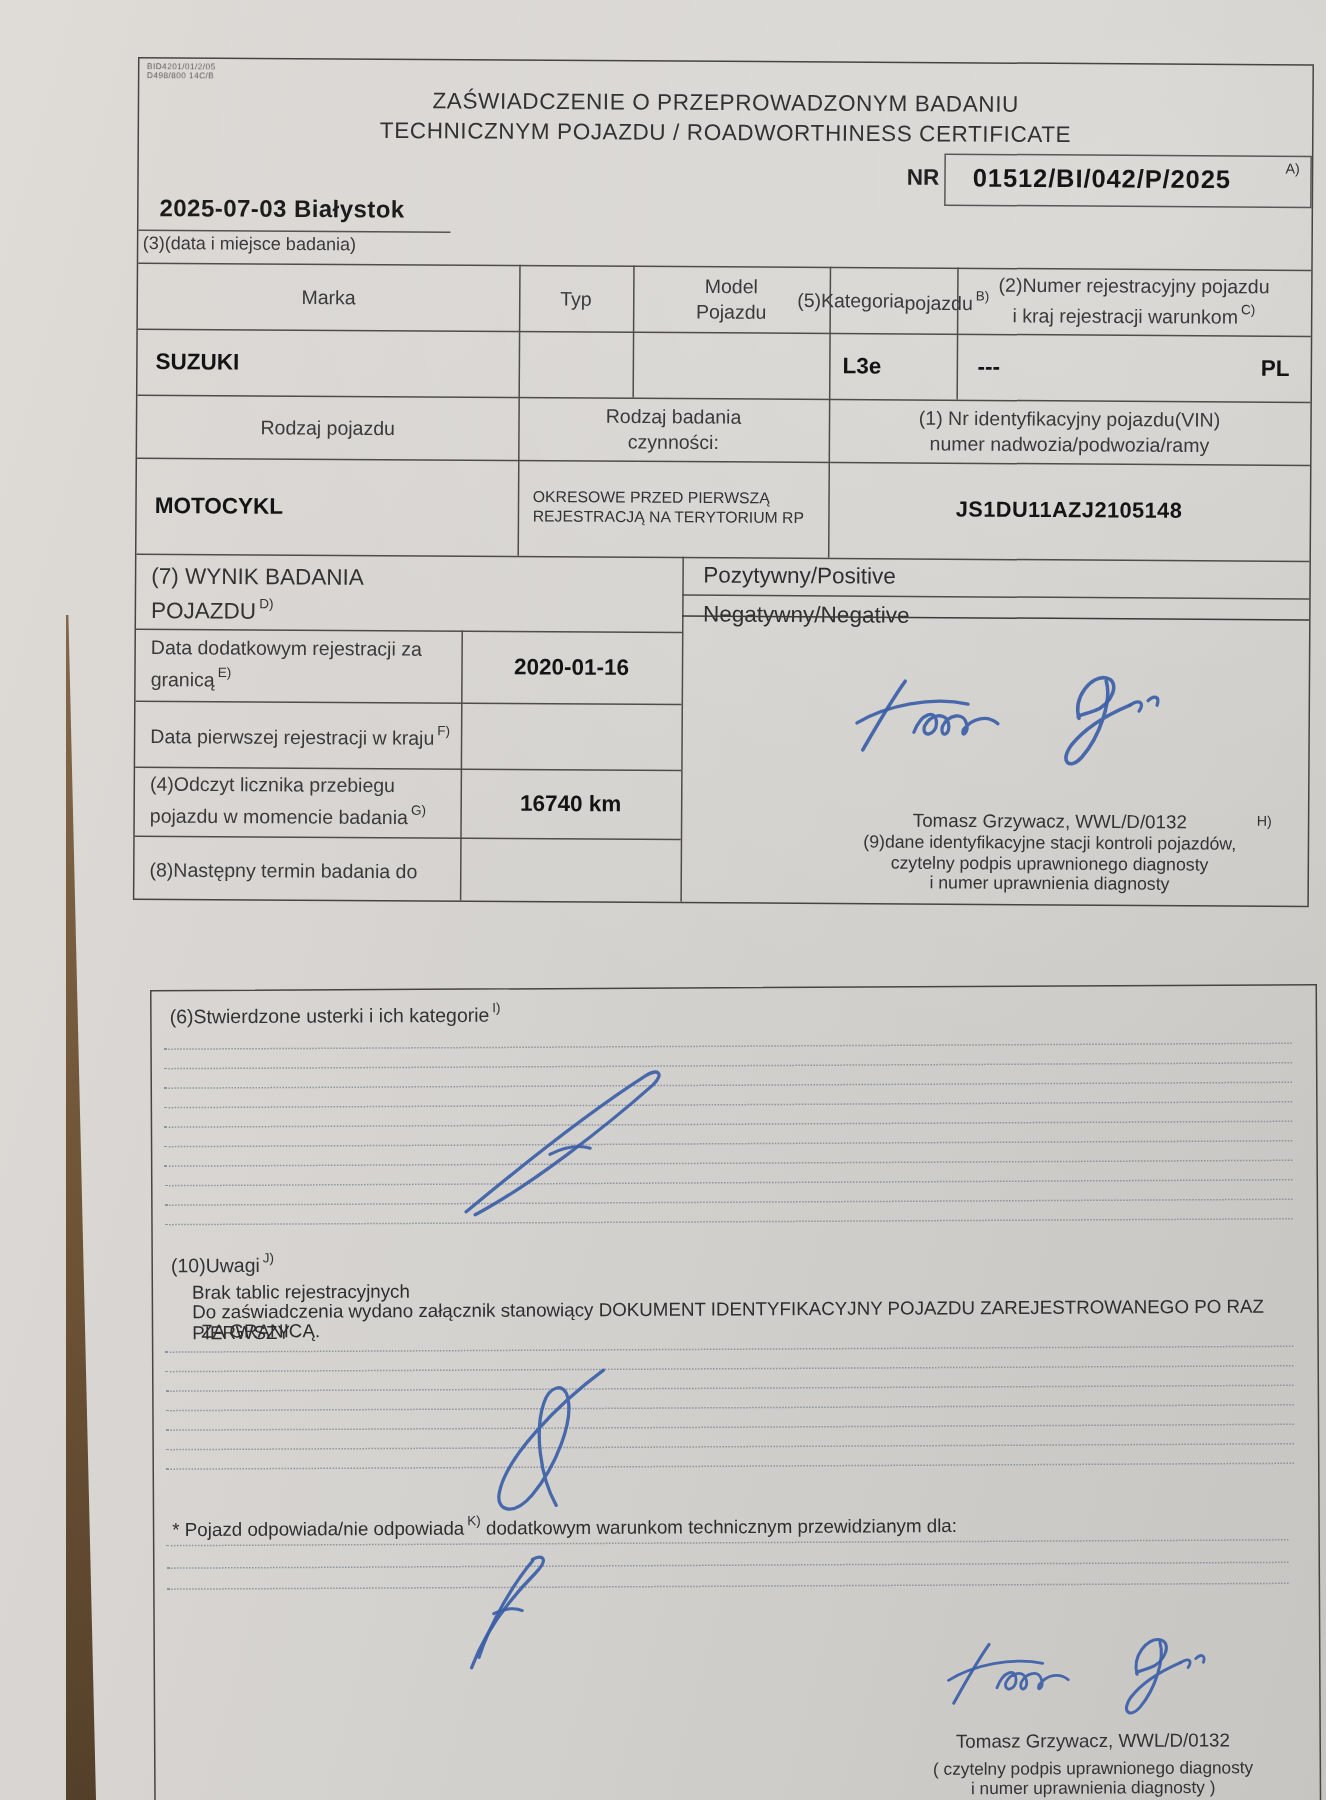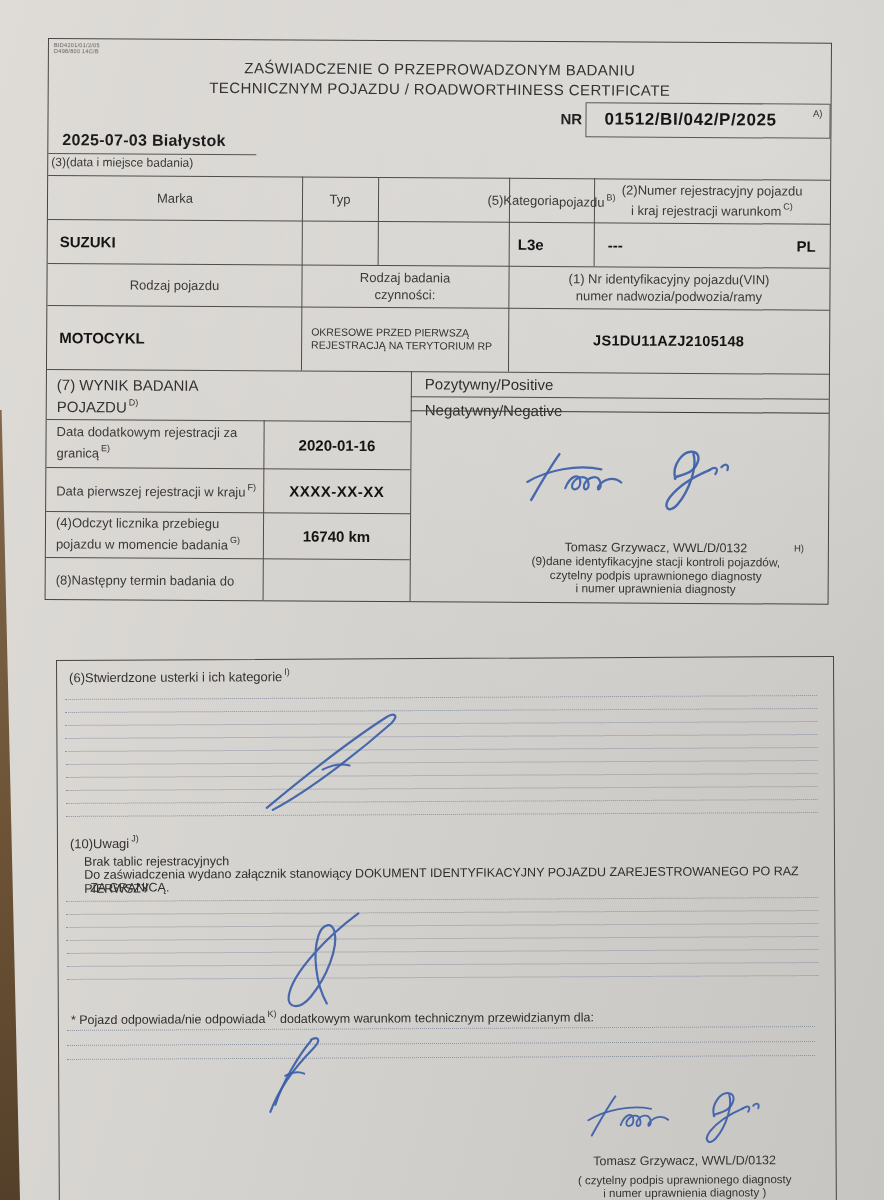--- a/index.html
+++ b/index.html
@@ -5,21 +5,21 @@
   html,body{margin:0;padding:0;}
   body{
     width:884px;height:1200px;overflow:hidden;
     font-family:"Liberation Sans", sans-serif;
     background:
       radial-gradient(120% 90% at 85% 10%, rgba(255,255,255,.25), rgba(0,0,0,0) 60%),
       linear-gradient(105deg,#dfdcd8 0%, #d4d2ce 45%, #c7c5c1 100%);
     color:#2f2f2f;
     position:relative;
   }
-  .photo{position:absolute;inset:0;}
+  .photo{position:absolute;inset:0;margin-left:44px;}
   .wood{
     position:absolute;left:0;top:410px;width:20px;height:790px;
     background:linear-gradient(180deg,#82674a 0%, #6d5336 55%, #54402a 100%);
     clip-path:polygon(0 0, 8% 0, 100% 100%, 0 100%);
   }
   .box{
     position:absolute;border:1.5px solid #474542;background:transparent;
   }
   .upper{left:48px;top:38px;width:782px;height:560px;transform:rotate(.35deg);transform-origin:0 0;}
   .lower{left:56px;top:660px;width:776px;height:560px;transform:rotate(-.3deg);transform-origin:0 0;}
@@ -122,20 +122,24 @@
     <div class="abs hl" style="left:0;top:518px;width:364px"></div>
     <div class="abs vl" style="left:254px;top:136px;height:194px"></div>
     <div class="abs vl" style="left:330px;top:136px;height:88px"></div>
     <div class="abs vl" style="left:461px;top:136px;height:194px"></div>
     <div class="abs vl" style="left:546px;top:136px;height:88px"></div>
     <div class="abs vl" style="left:364px;top:330px;height:230px"></div>
     <div class="abs vl" style="left:217px;top:380px;height:180px"></div>
 
     <div class="abs cell" style="left:0;top:136px;width:254px;height:44px">Marka</div>
     <div class="abs cell" style="left:254px;top:136px;width:76px;height:44px">Typ</div>
+    <div class="abs cell" style="left:330px;top:136px;width:131px;height:44px;flex-direction:column">
+      <div>Model</div>
+      <div>Pojazdu</div>
+    </div>
     <div class="abs cell" style="left:461px;top:136px;width:85px;height:44px;">
       <div>(5)Kategoria</div>
       <div><span>pojazdu</span><sup>B)</sup></div>
     </div>
     <div class="abs cell" style="left:546px;top:136px;width:236px;height:44px;flex-direction:column">
       <div>(2)Numer rejestracyjny pojazdu</div>
       <div><span>i kraj rejestracji warunkom</span><sup>C)</sup></div>
     </div>
 
     <div class="abs cell left val" style="left:12px;top:180px;width:230px;height:44px">SUZUKI</div>
@@ -173,21 +177,20 @@
       </div>
 
     <div class="abs rowlabel" style="left:0;top:380px;width:217px;height:48px">
       <span><span>Data dodatkowym rejestracji za granicą</span><sup>E)</sup></span>
     </div>
     <div class="abs rowval val" style="left:217px;top:380px;width:147px;height:48px">2020-01-16</div>
 
     <div class="abs rowlabel" style="left:0;top:428px;width:217px;height:44px">
       <span><span>Data pierwszej rejestracji w kraju</span><sup>F)</sup></span>
     </div>
-    <div class="abs rowval val" style="left:217px;top:428px;width:147px;height:44px;letter-spacing:.5px">XXXX-XX-XX</div>
 
     <div class="abs rowlabel" style="left:0;top:472px;width:217px;height:46px">
       <span><span>(4)Odczyt licznika przebiegu pojazdu w momencie badania</span><sup>G)</sup></span>
     </div>
     <div class="abs rowval val" style="left:217px;top:472px;width:147px;height:46px">16740 km</div>
 
     <div class="abs rowlabel" style="left:0;top:518px;width:217px;height:42px">
       <span><span>(8)Następny termin badania do</span><sup></sup></span>
     </div>
 

